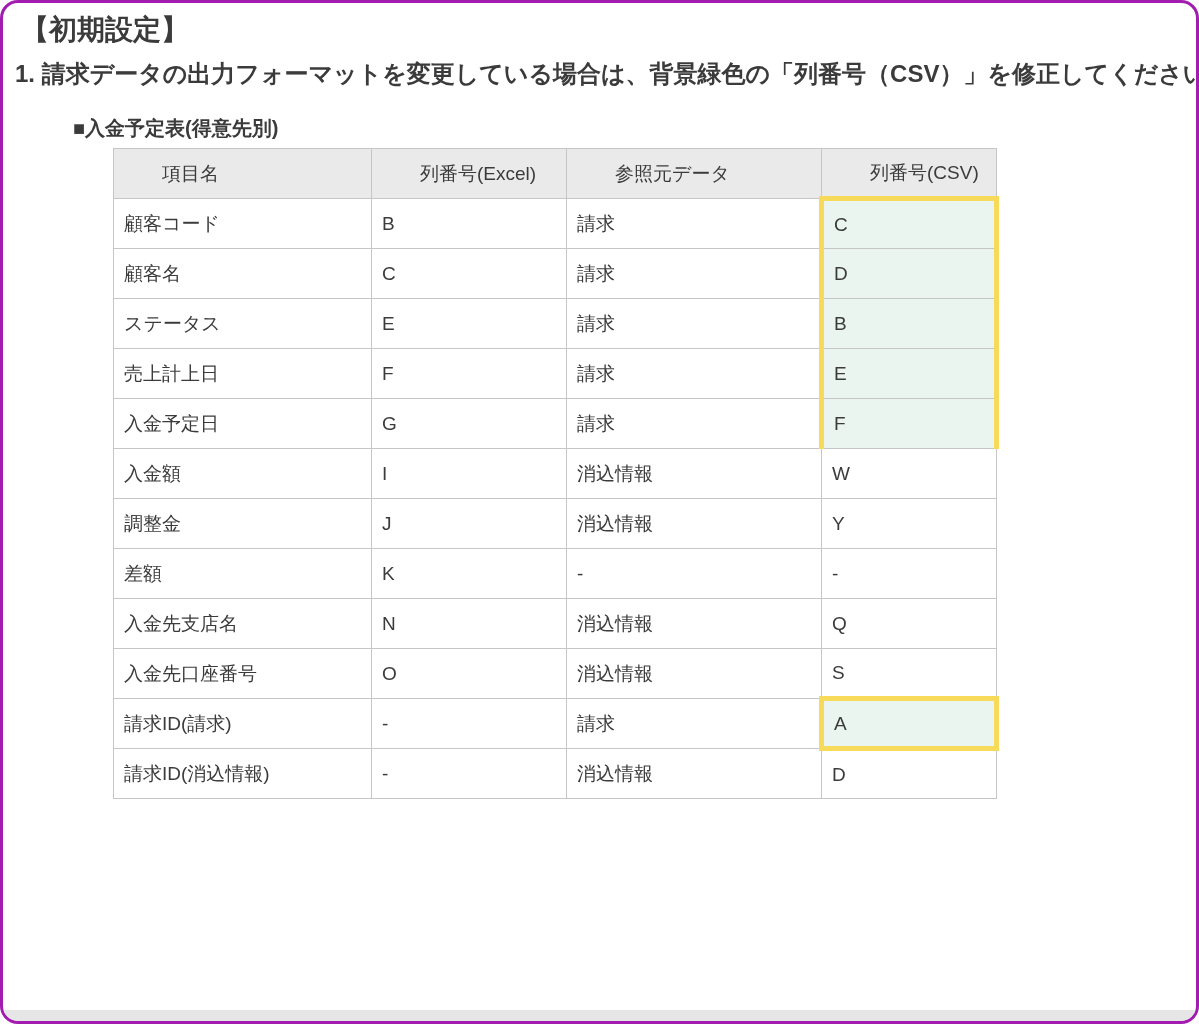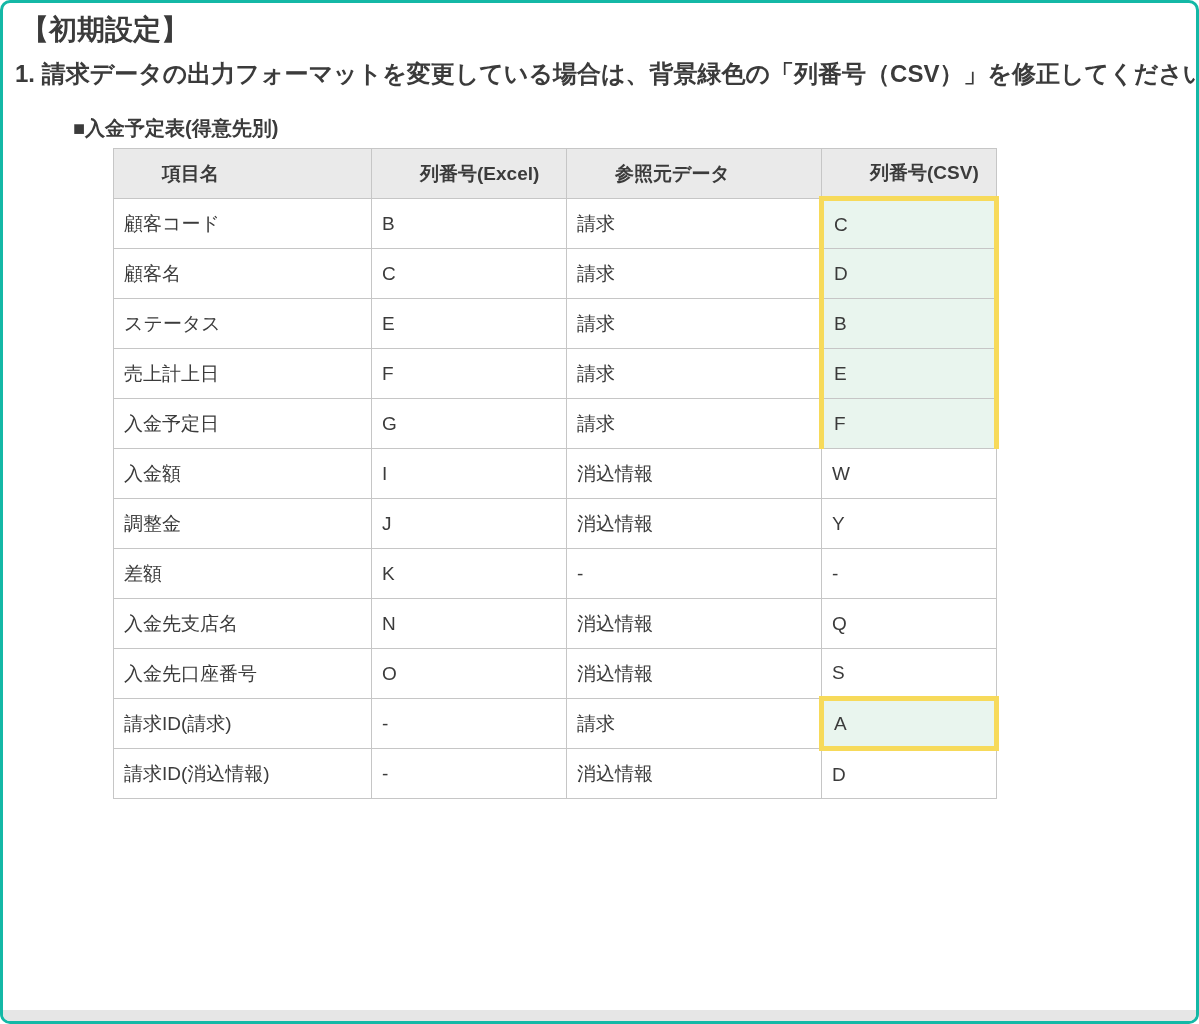--- a/index.html
+++ b/index.html
@@ -5,22 +5,22 @@
   html, body {
     margin: 0;
     padding: 0;
     background: #ffffff;
   }
   .frame {
     position: relative;
     width: 1199px;
     height: 1024px;
     box-sizing: border-box;
-    border: 3px solid #14b8a6;
-    border-radius: 10px;
+    border: 3px solid #a21caf;
+    border-radius: 18px;
     background: #ffffff;
     overflow: hidden;
     font-family: "Liberation Sans", "DejaVu Sans", sans-serif;
     color: #3b3b3b;
   }
   .page-title {
     margin: 10px 0 0 18px;
     font-size: 28px;
     font-weight: bold;
     line-height: 1.2;
@@ -52,21 +52,21 @@
     border: 1px solid var(--grid, #c6c6c6);
     height: 50px;
     padding: 0 4px 0 10px;
     font-size: 19px;
     text-align: left;
     vertical-align: middle;
     overflow: hidden;
   }
   table.sched th {
     background: var(--header-bg, #eaeaea);
-    font-weight: bold;
+    font-weight: normal;
     padding-left: 48px;
   }
   table.sched td {
     background: #ffffff;
     font-weight: normal;
   }
   table.sched td.hl {
     background: var(--hl-bg, #e9f5ee);
     border-left: 5px solid var(--hl-border, #f7da5a);
     border-right: 5px solid var(--hl-border, #f7da5a);

